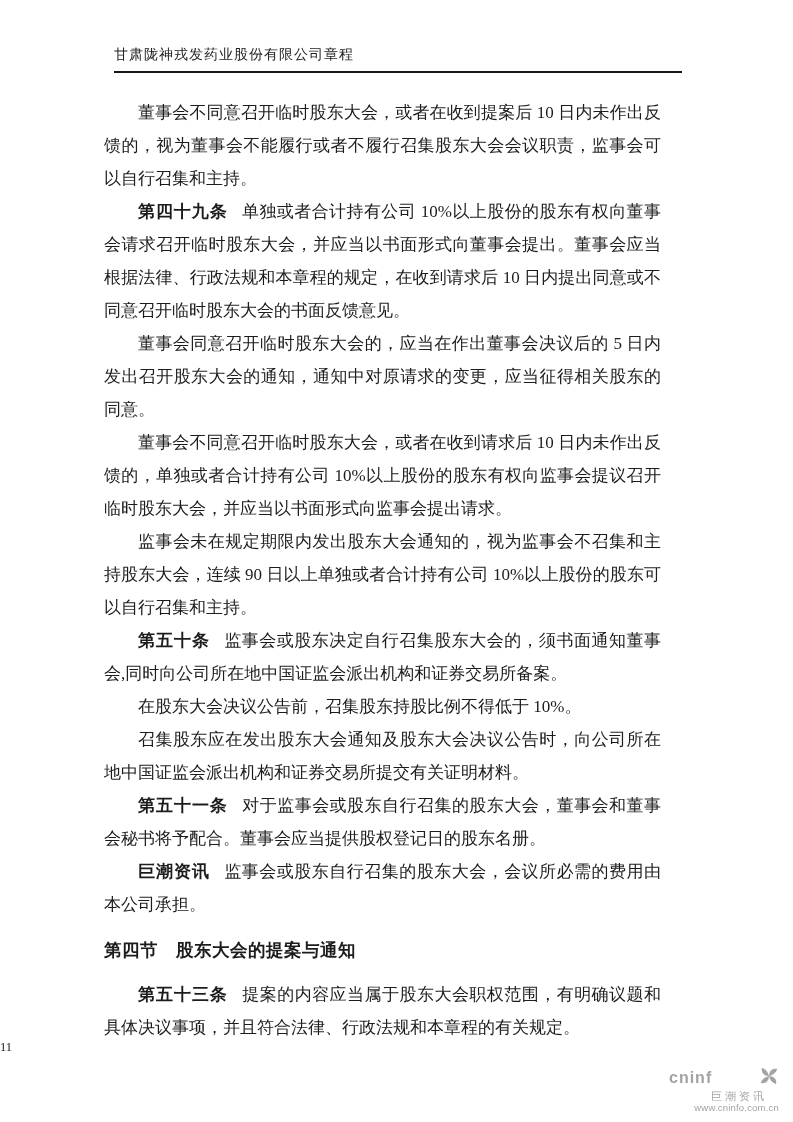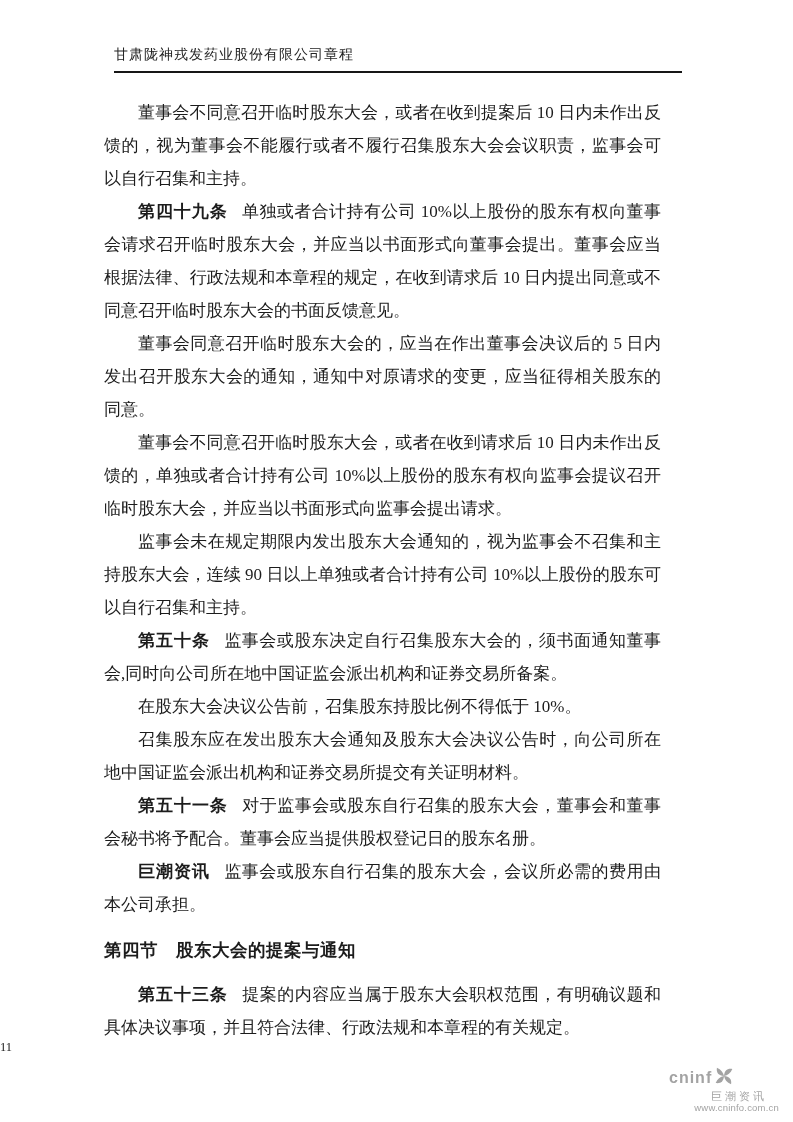--- a/index.html
+++ b/index.html
@@ -61,21 +61,21 @@
     top:1066px;
     width:110px;
     text-align:right;
     color:#a3a3a3;
     font-family:"Liberation Sans","DejaVu Sans",sans-serif;
     line-height:1.15;
   }
   .logo-row{
     display:flex;
     align-items:center;
-    justify-content:flex-start;
+    justify-content:space-between;
     gap:2px;
   }
   .logo-brand{
     font-weight:700;
     font-size:16px;
     letter-spacing:1px;
   }
   .logo-cn{
     font-size:11px;
     letter-spacing:3px;

